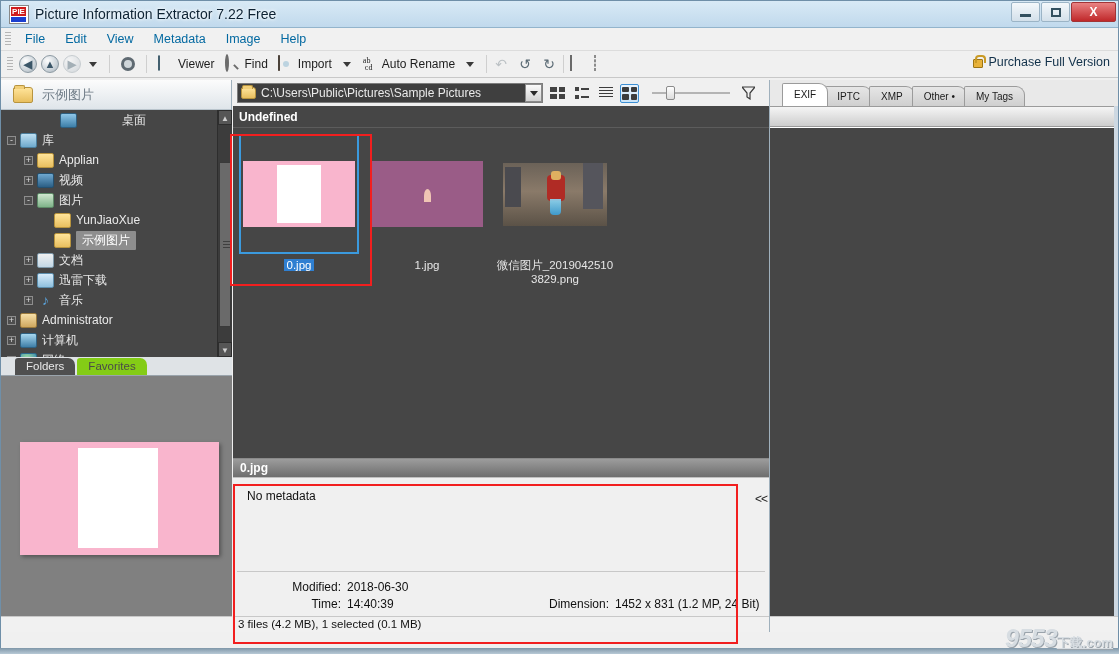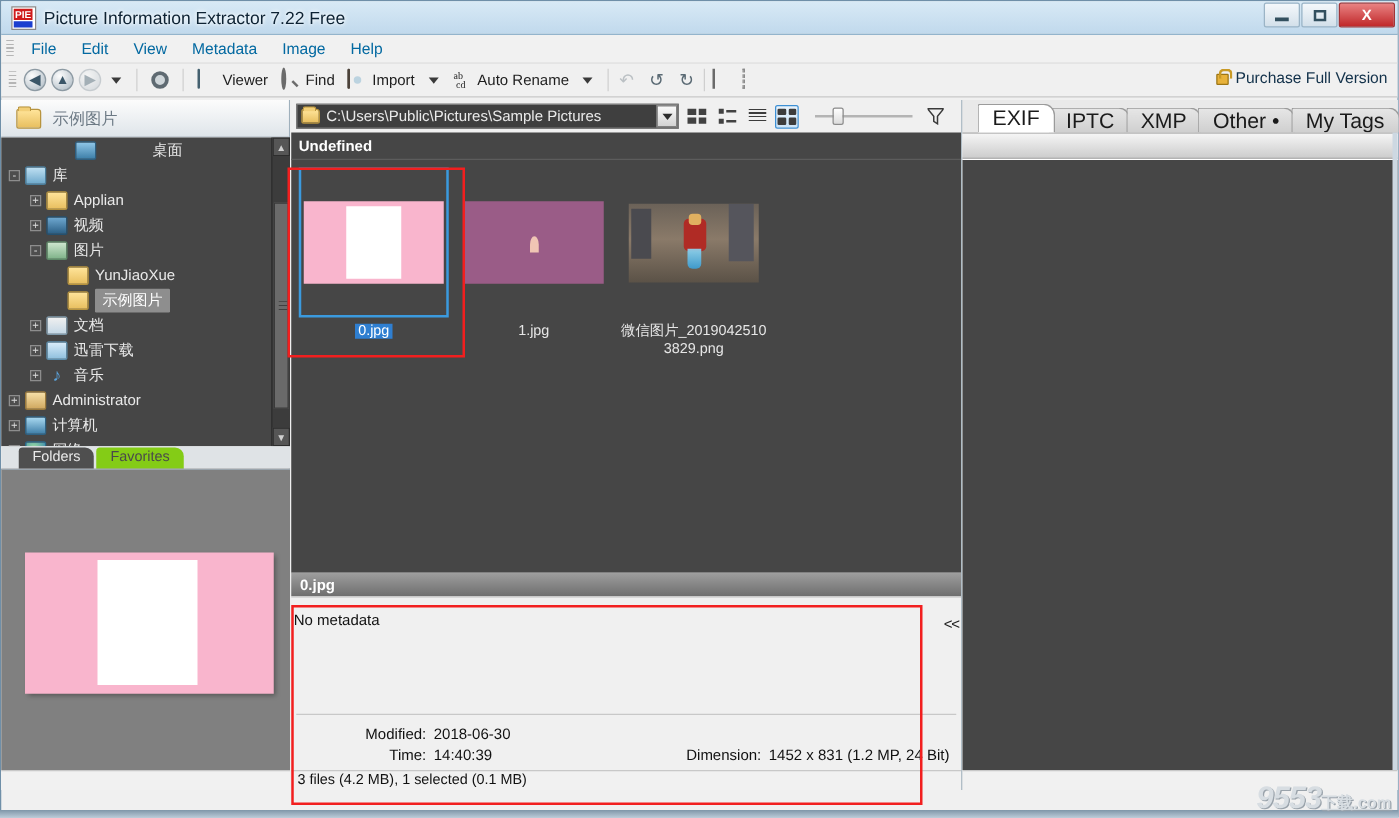--- a/index.html
+++ b/index.html
@@ -170,36 +170,36 @@
      background:linear-gradient(180deg,#6b6258 0%,#8a7a69 45%,#5b5247 100%);position:relative;overflow:hidden;}
   .t2img .bldL{position:absolute;left:2px;top:4px;width:16px;height:40px;background:#4a4a4f;}
   .t2img .bldR{position:absolute;right:4px;top:0;width:20px;height:46px;background:#55555c;}
   .t2img .hero{position:absolute;left:44px;top:12px;width:18px;height:26px;background:#b02b25;border-radius:4px;}
   .t2img .hd{position:absolute;left:48px;top:8px;width:10px;height:9px;background:#e0b060;border-radius:3px;}
   .t2img .jet{position:absolute;left:47px;top:36px;width:11px;height:16px;background:linear-gradient(180deg,#8fd8f5,#3aa0d8);border-radius:0 0 4px 4px;opacity:.9;}
   .selname{ height:19px; background:linear-gradient(180deg,#9c9c9c,#6e6e6e); color:#fff;
              font-weight:bold; font-size:12px; display:flex; align-items:center; padding-left:7px;
              border-top:1px solid #8a8a8a;}
   .meta{ position:relative; height:155px; background:#f0f0f0; border-top:1px solid #c0c0c0;}
-  .nometa{ padding:11px 0 0 2px; font-size:12px; color:#111; }
+  .nometa{ padding:11px 0 0 14px; font-size:12px; color:#111; }
   .metadiv{ position:absolute; left:4px; right:4px; top:93px; height:1px; background:#c8c8c8; }
   .fields{ position:absolute; left:0; top:101px; width:100%; font-size:12px; color:#111; }
   .frow{ display:flex; line-height:17px; }
   .flbl{ width:114px; text-align:right; padding-right:6px; }
   .fval{ width:118px; }
   .flbl2{ width:150px; text-align:right; padding-right:6px; }
   .statusC{ position:absolute; left:0; bottom:0; width:536px; height:16px; background:#f1f1f1;
             border-top:1px solid #c8c8c8; font-size:11.5px; color:#111; padding-left:5px; line-height:15px;}
   .collapse{ position:absolute; right:2px; top:14px; font-size:12px; color:#222; letter-spacing:-1px;}
 
   
   .right{ position:absolute; left:768px; top:0; width:349px; height:552px; background:#e9e9e9;
           border-left:1px solid #9fb0bc;}
   .rtabs{ height:26px; background:#e9e9e9; display:flex; align-items:flex-end; padding-left:12px; }
-  .rtab{ height:20px; padding:0 11px; line-height:19px; font-size:17px; color:#1a1a1a;
+  .rtab{ height:20px; padding:0 11px; line-height:19px; font-size:10px; color:#1a1a1a;
          background:linear-gradient(180deg,#e6e6e6,#cfcfcf); border:1px solid #9b9b9b;
          border-bottom:0; border-radius:2px 9px 0 0; margin-right:-3px; }
   .rtab.on{ background:#fff; height:23px; line-height:22px; position:relative; z-index:3;}
   .rbody{ position:absolute; left:0; top:26px; width:348px; bottom:16px; background:#fff;
           border-top:1px solid #9b9b9b;}
   .rgrad{ height:20px; background:linear-gradient(180deg,#f5f5f5,#cdcdcd); border-bottom:1px solid #9a9a9a;}
   .rdark{ position:absolute; left:0; right:0; top:21px; bottom:0; background:#464646;}
   .statusR{ position:absolute; left:0; bottom:0; width:348px; height:16px; background:#f1f1f1;
             border-top:1px solid #c8c8c8;}
   .rscroll{ position:absolute; right:0; top:26px; width:4px; bottom:16px; background:#cdd8e2;}

